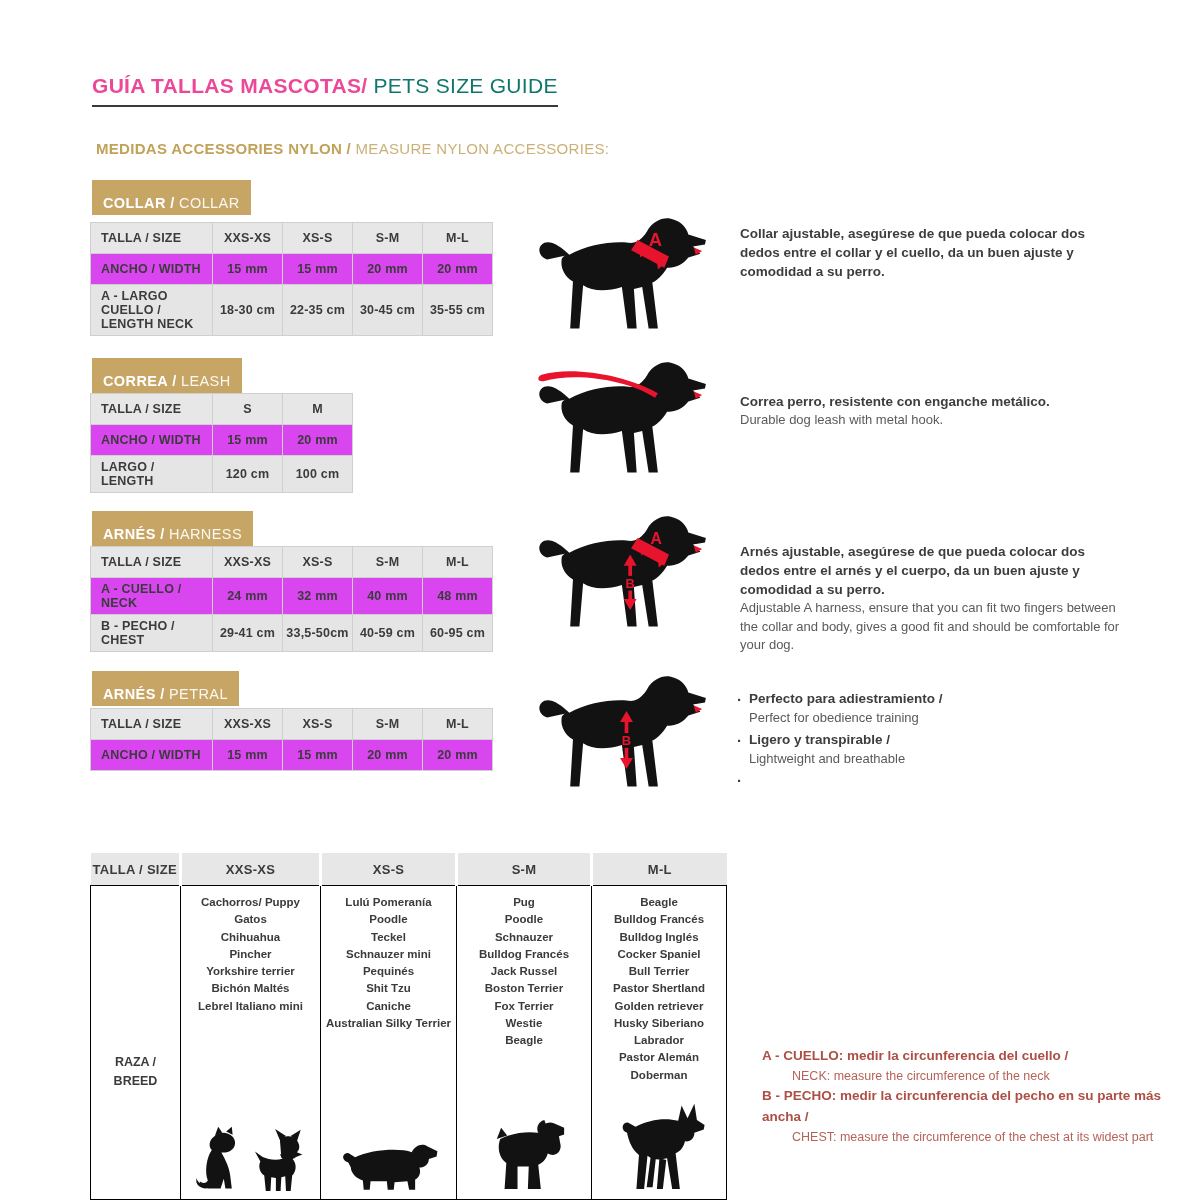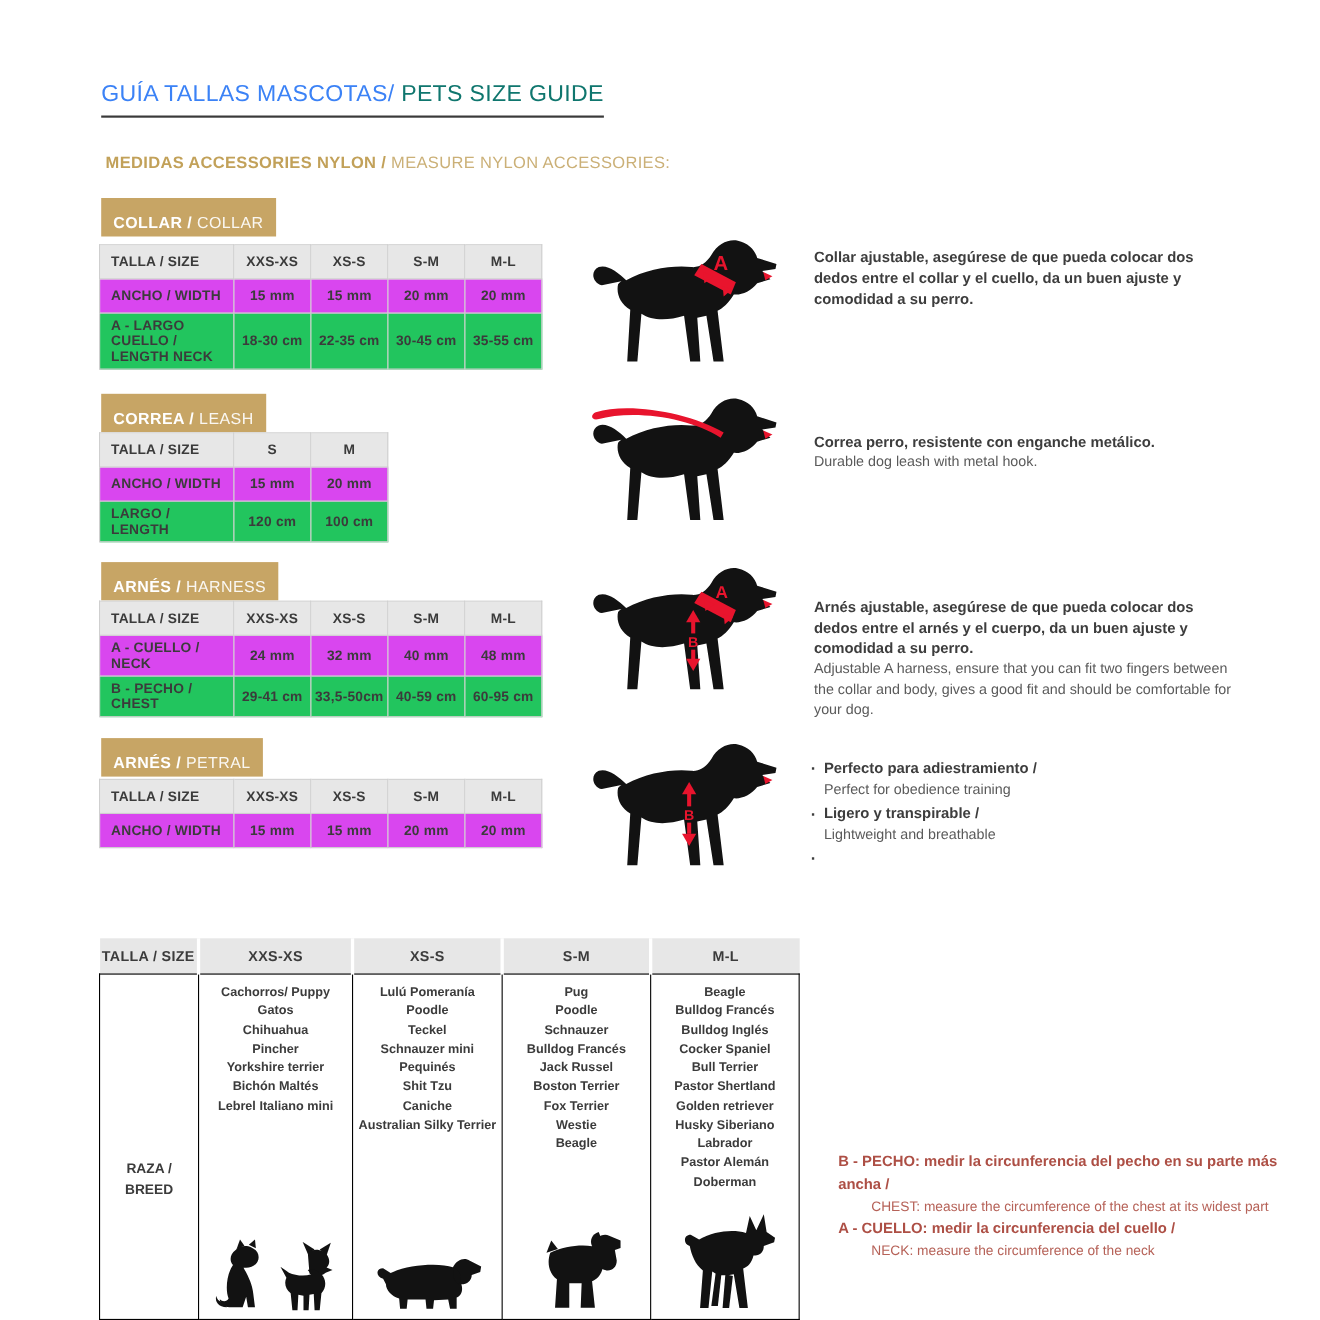--- a/index.html
+++ b/index.html
@@ -6,40 +6,40 @@
   body{
     width:1200px;height:1200px;position:relative;background:#ffffff;
     color:#3b3b3b;font-family:"Liberation Sans",sans-serif;
     overflow:hidden;
   }
   .abs{position:absolute;}
 
   
   .title{left:92px;top:74px;font-size:21px;letter-spacing:.3px;}
   .title-inner{display:inline-block;border-bottom:2px solid #3a3a3a;padding-bottom:7px;}
-  .title .es{font-weight:normal;color:#3b82f6;}
+  .title .es{font-weight:bold;color:#ec4899;}
   .title .en{font-weight:normal;color:#0f766e;}
 
   .subtitle{left:96px;top:140px;font-size:15px;letter-spacing:.3px;}
   .subtitle .es{font-weight:bold;color:#c2a159;}
   .subtitle .en{font-weight:normal;color:#cbb077;}
 
   .badge{background:#c7a565;color:#fff;font-size:14.5px;padding:15px 11px 4px;
          display:inline-block;letter-spacing:.4px;}
   .badge .es{font-weight:bold;}
   .badge .en{font-weight:normal;opacity:.92;}
 
   
   .size-table{position:absolute;border-collapse:collapse;table-layout:fixed;background:#fff;}
   .size-table td{border:1px solid #cfcfcf;font-size:12.5px;font-weight:bold;text-align:center;
                  vertical-align:middle;padding:4px 3px;color:#3b3b3b;letter-spacing:.2px;}
   .size-table td.lbl{text-align:left;padding-left:10px;}
   .size-table tr.hdr td{background:#e7e7e7;height:22px;}
   .size-table tr.mid td{background:#d946ef;height:22px;}
-  .size-table tr.lo  td{background:#22c55e;height:22px;}
+  .size-table tr.lo  td{background:#e5e5e5;height:22px;}
   .size-table tr.tall td{height:36px;}
 
   
   .desc{position:absolute;width:380px;line-height:1.42;}
   .desc .es{font-weight:bold;color:#3d3d3d;font-size:13.5px;}
   .desc .en{font-weight:normal;color:#5a5a5a;font-size:13px;}
 
   .bullets{position:absolute;width:400px;}
   .bullet{display:flex;margin-bottom:3px;}
   .bullet .dot{font-weight:bold;color:#3d3d3d;font-size:15px;width:12px;line-height:1.3;}
@@ -412,20 +412,20 @@
           </g>
         </svg>
       </div>
     </td>
   </tr>
 </tbody>
   </table>
 
 <div class="notes">
   <div class="note">
+    <div class="es">A - CUELLO: medir la circunferencia del cuello /</div>
+    <div class="en">NECK: measure the circumference of the neck</div>
+  </div>
+  <div class="note">
     <div class="es">B - PECHO: medir la circunferencia del pecho en su parte más ancha /</div>
     <div class="en">CHEST: measure the circumference of the chest at its widest part</div>
   </div>
-  <div class="note">
-    <div class="es">A - CUELLO: medir la circunferencia del cuello /</div>
-    <div class="en">NECK: measure the circumference of the neck</div>
-  </div>
 </div>
 
 </body></html>

